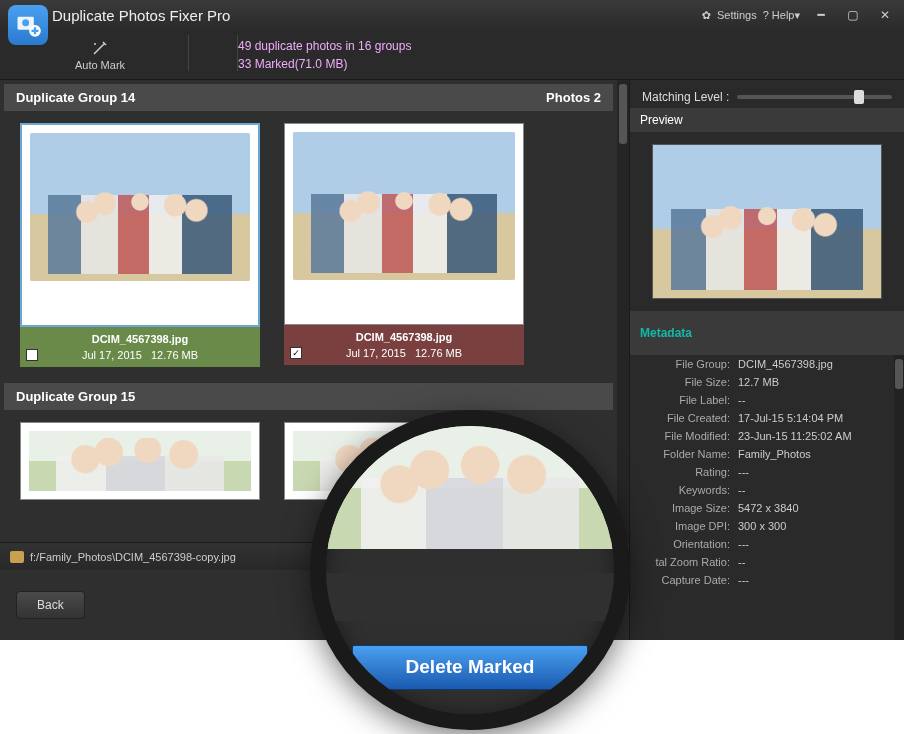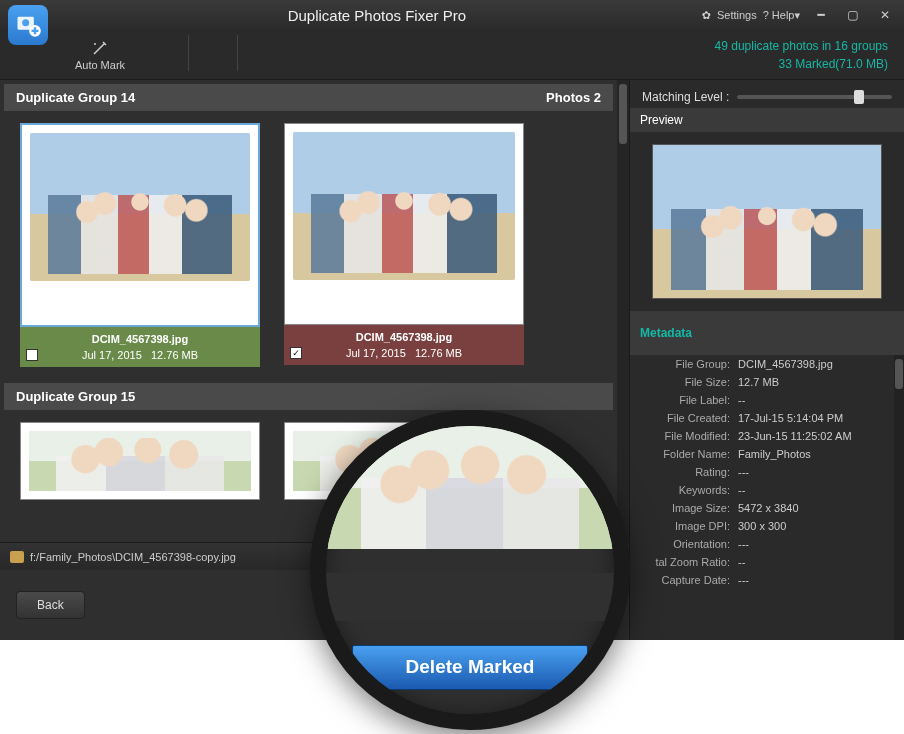--- a/index.html
+++ b/index.html
@@ -3,31 +3,31 @@
 <meta charset="utf-8">
 <style>
 * { margin: 0; padding: 0; box-sizing: border-box; font-family: Arial, sans-serif; }
 body { background: #fff; width: 904px; height: 734px; position: relative; overflow: hidden; }
 
 .window { width: 904px; height: 640px; background: #2a2a2a; display: flex; flex-direction: column; }
 
 .titlebar { height: 30px; background: linear-gradient(#3a3a3a, #2a2a2a); display: flex; align-items: center; padding: 0 8px; color: #ddd; font-size: 13px; }
 .titlebar .logo { width: 40px; height: 40px; background: linear-gradient(#4aa0f0, #2a7ad0); border-radius: 8px; margin-top: 20px; margin-right: 4px; display: flex; align-items: center; justify-content: center; position: relative; z-index: 10; }
 .titlebar .logo svg { width: 28px; height: 28px; }
-.titlebar .title { flex: 1; text-align: center; font-size: 15px; color: #eee; }
+.titlebar .title { flex: 1; font-size: 15px; color: #eee; }
 .titlebar .right { display: flex; align-items: center; gap: 6px; }
 .titlebar .settings, .titlebar .help { color: #ccc; font-size: 11px; cursor: pointer; }
 .titlebar .winbtn { width: 22px; height: 18px; display: flex; align-items: center; justify-content: center; color: #ccc; cursor: pointer; font-size: 12px; margin-left: 4px; }
 
 .toolbar { height: 50px; background: #2a2a2a; display: flex; align-items: center; border-bottom: 1px solid #1a1a1a; }
 .toolbar-left { display: flex; margin-left: 60px; gap: 48px; }
 .toolbar-btn { width: 80px; display: flex; flex-direction: column; align-items: center; color: #ccc; font-size: 11px; cursor: pointer; gap: 2px; padding: 4px 0; }
 .toolbar-btn .ico { height: 18px; display: flex; align-items: center; justify-content: center; }
 .toolbar-divider { width: 1px; height: 36px; background: #444; }
-.toolbar-info { flex: 1; text-align: right; color: #14b8a6; font-size: 12px; padding-right: 16px; line-height: 1.5; }
+.toolbar-info { flex: 1; text-align: left; color: #f0abfc; font-size: 12px; padding-right: 8px; line-height: 1.5; }
 
 .body { flex: 1; display: flex; min-height: 0; }
 
 .main { flex: 1; display: flex; flex-direction: column; background: #2f2f2f; min-width: 0; }
 .main-scroll { flex: 1; overflow-y: hidden; position: relative; padding-right: 12px; }
 .scrollbar { position: absolute; right: 0; top: 0; width: 12px; height: 100%; background: #252525; }
 .scrollbar .thumb { position: absolute; top: 4px; left: 2px; width: 8px; height: 60px; background: #555; border-radius: 3px; }
 
 .group-header { background: #4a4a4a; color: #fff; font-size: 13px; font-weight: bold; padding: 6px 12px; display: flex; justify-content: space-between; margin: 4px 4px 0 4px; }
 

